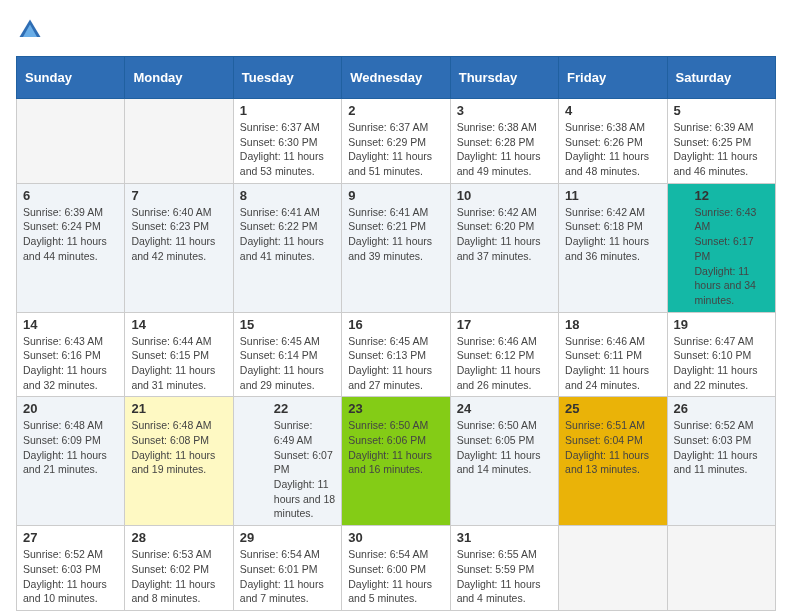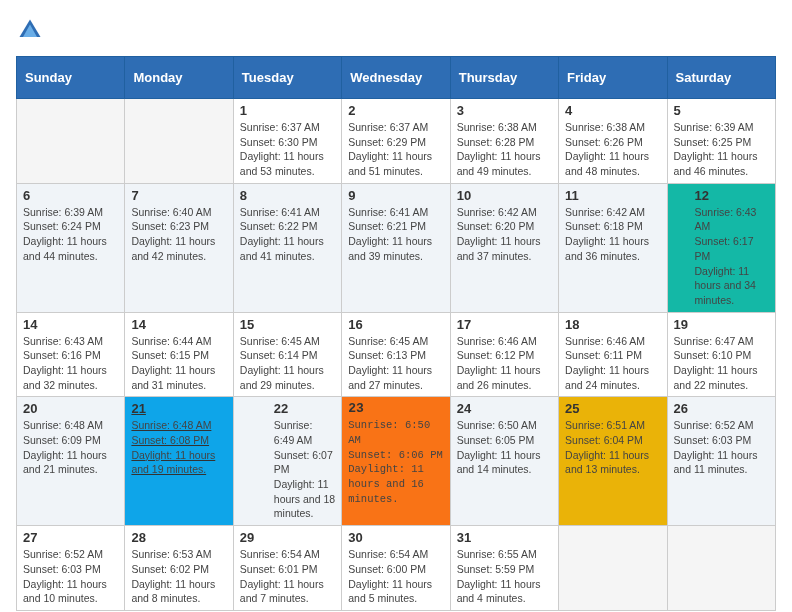--- a/index.html
+++ b/index.html
@@ -206,29 +206,29 @@
         <td>
           <span class="day-number">19</span>
           <div class="day-info">Sunrise: 6:47 AM<br>Sunset: 6:10 PM<br>Daylight: 11 hours and 22 minutes.</div>
         </td>
       </tr>
       <tr>
         <td style="background: rgb(240, 244, 248);">
           <span class="day-number">20</span>
           <div class="day-info">Sunrise: 6:48 AM<br>Sunset: 6:09 PM<br>Daylight: 11 hours and 21 minutes.</div>
         </td>
-        <td style="background: #0ea5e9; text-decoration: underline;">
+        <td style="background: #fef9c3;">
           <span class="day-number">21</span>
           <div class="day-info">Sunrise: 6:48 AM<br>Sunset: 6:08 PM<br>Daylight: 11 hours and 19 minutes.</div>
         </td>
         <td style="background: rgb(240, 244, 248); padding-left: 40px;">
           <span class="day-number">22</span>
           <div class="day-info">Sunrise: 6:49 AM<br>Sunset: 6:07 PM<br>Daylight: 11 hours and 18 minutes.</div>
         </td>
-        <td style="background: #f97316; font-family: Liberation Mono, monospace;">
+        <td style="background: #84cc16;">
           <span class="day-number">23</span>
           <div class="day-info">Sunrise: 6:50 AM<br>Sunset: 6:06 PM<br>Daylight: 11 hours and 16 minutes.</div>
         </td>
         <td style="background: rgb(240, 244, 248); margin-top: 44px;">
           <span class="day-number">24</span>
           <div class="day-info">Sunrise: 6:50 AM<br>Sunset: 6:05 PM<br>Daylight: 11 hours and 14 minutes.</div>
         </td>
         <td style="background: #eab308;">
           <span class="day-number">25</span>
           <div class="day-info">Sunrise: 6:51 AM<br>Sunset: 6:04 PM<br>Daylight: 11 hours and 13 minutes.</div>

